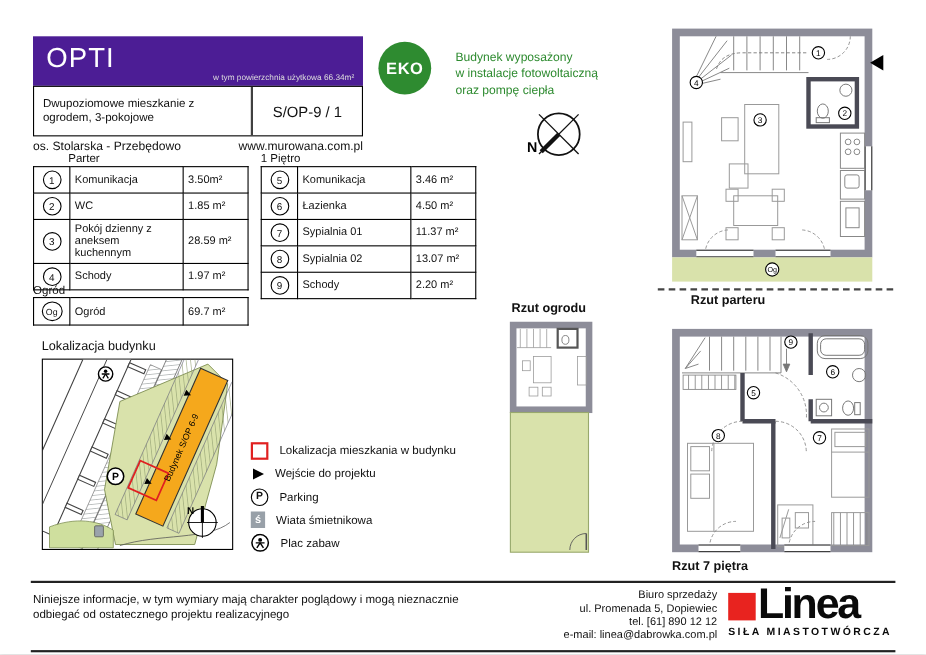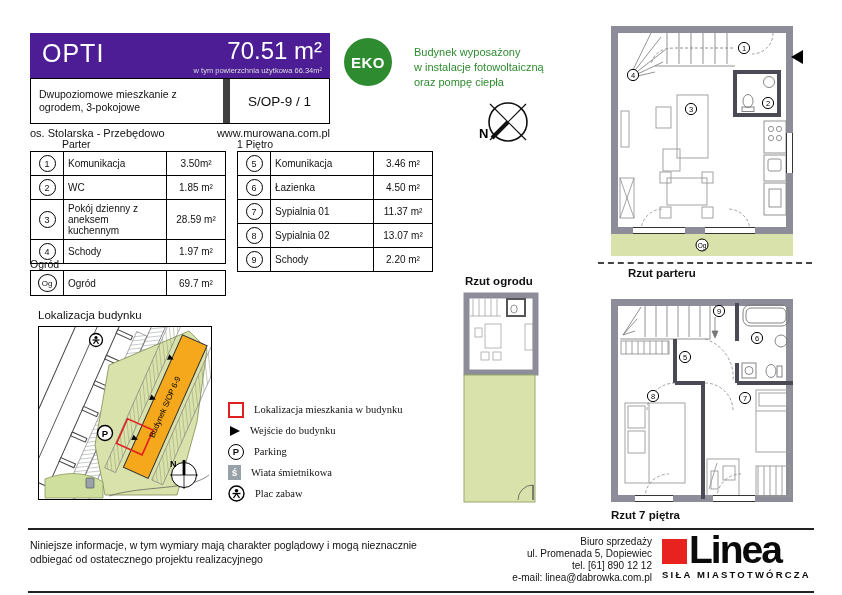--- a/index.html
+++ b/index.html
@@ -7,49 +7,49 @@
         font-family:"Liberation Sans",sans-serif;color:#111;overflow:hidden;
         margin:0 auto;box-shadow:0 0 4px rgba(0,0,0,.3);}
   .abs{position:absolute;}
 
   
   .hdr{left:30px;top:33px;width:300px;height:45px;background:#4c1d95;color:#fff;}
   .hdr-name{position:absolute;left:12px;top:6px;font-size:25px;letter-spacing:1px;}
   .hdr-area{position:absolute;right:8px;top:4px;font-size:24px;}
   .hdr-note{position:absolute;right:8px;bottom:3px;font-size:7.5px;color:#ddd;}
   .infobox{left:30px;top:78px;width:298px;height:44px;border:1px solid #000;display:flex;}
-  .infobox .desc{width:199px;border-right:7px solid #404040;font-size:10.5px;line-height:13px;
+  .infobox .desc{width:199px;border-right:2px solid #404040;font-size:10.5px;line-height:13px;
                  display:flex;align-items:center;padding:0 8px;box-sizing:border-box;}
   .infobox .code{flex:1;display:flex;align-items:center;justify-content:center;font-size:13.5px;}
   .loc-line{left:30px;top:127px;font-size:11px;}
   .www-line{left:208px;top:127px;width:122px;text-align:right;font-size:11px;}
 
   
   .eko{left:344px;top:38px;width:48px;height:48px;border-radius:50%;background:#2e8b30;
        color:#fff;display:flex;align-items:center;justify-content:center;
        font-weight:bold;font-size:15px;letter-spacing:.5px;}
   .eco-text{left:414px;top:45px;font-size:11px;line-height:15px;color:#2e8b30;}
 
   
   .tbl-title{font-size:10.5px;}
   table.rtable{border-collapse:collapse;table-layout:fixed;background:#fff;}
   table.rtable td{border:1px solid #000;font-size:10px;padding:3px 4px;vertical-align:middle;}
   td.numcell{width:24px;text-align:center;}
-  td.areacell{width:50px;text-align:center;white-space:nowrap;}
+  td.areacell{width:50px;text-align:left;white-space:nowrap;}
   .circle-num{display:inline-flex;align-items:center;justify-content:center;
               width:15px;height:15px;border:1.3px solid #000;border-radius:50%;
               font-size:9px;background:#fff;}
   .circle-num.wide{width:17px;height:16px;font-size:8px;}
 
   
   .map-title{left:38px;top:309px;font-size:11.5px;display:flex;gap:18px;flex-direction:column;}
   .mapbox{left:38px;top:326px;width:172px;height:172px;border:1px solid #000;background:#fff;}
   .legend{left:228px;top:401px;width:210px;}
   .legend-row{display:flex;align-items:center;gap:10px;height:17px;margin-bottom:4px;}
-  .legend-label{font-size:10.5px;white-space:nowrap;font-family:Liberation Serif, serif;}
+  .legend-label{font-size:10.5px;white-space:nowrap;}
   .icon-redsq{width:12px;height:12px;border:2px solid #e02020;background:#fff;}
   .icon-arrow{width:0;height:0;border-left:10px solid #000;border-top:5px solid transparent;
               border-bottom:5px solid transparent;margin-left:2px;}
   .icon-circleP{width:14px;height:14px;border:1.6px solid #000;border-radius:50%;
                 display:flex;align-items:center;justify-content:center;font-size:9.5px;font-weight:bold;}
   .icon-trash{width:13px;height:15px;background:#98a0a8;color:#fff;display:flex;
               align-items:center;justify-content:center;font-size:10px;font-weight:bold;}
 
   
   .plan-label{font-size:11.5px;font-weight:bold;}
@@ -67,21 +67,20 @@
 
   svg text{font-family:"Liberation Sans",sans-serif;}
 </style>
 </head>
 <body>
 
 <div class="page">
 
   <div class="abs hdr">
     <div class="hdr-name">OPTI</div>
-    <div class="hdr-area">70.51 m²</div>
     <div class="hdr-note">w tym powierzchnia użytkowa  66.34m²</div>
   </div>
   <div class="abs infobox">
     <div class="desc">Dwupoziomowe mieszkanie z ogrodem, 3-pokojowe</div>
     <div class="code">S/OP-9 / 1</div>
   </div>
   <div class="abs loc-line">os. Stolarska - Przebędowo</div>
   <div class="abs www-line">www.murowana.com.pl</div>
 
   <div class="abs eko">
@@ -238,21 +237,21 @@
     </g>
   </svg>
 
   <div class="abs legend">
     <div class="legend-row">
       <span class="icon-redsq"></span>
       <span class="legend-label">Lokalizacja mieszkania w budynku</span>
     </div>
     <div class="legend-row">
       <span class="icon-arrow"></span>
-      <span class="legend-label">Wejście do budynku</span>
+      <span class="legend-label">Wejście do projektu</span>
     </div>
     <div class="legend-row">
       <span class="icon-circleP">P</span>
       <span class="legend-label">Parking</span>
     </div>
     <div class="legend-row">
       <span class="icon-trash">ś</span>
       <span class="legend-label">Wiata śmietnikowa</span>
     </div>
     <div class="legend-row">

